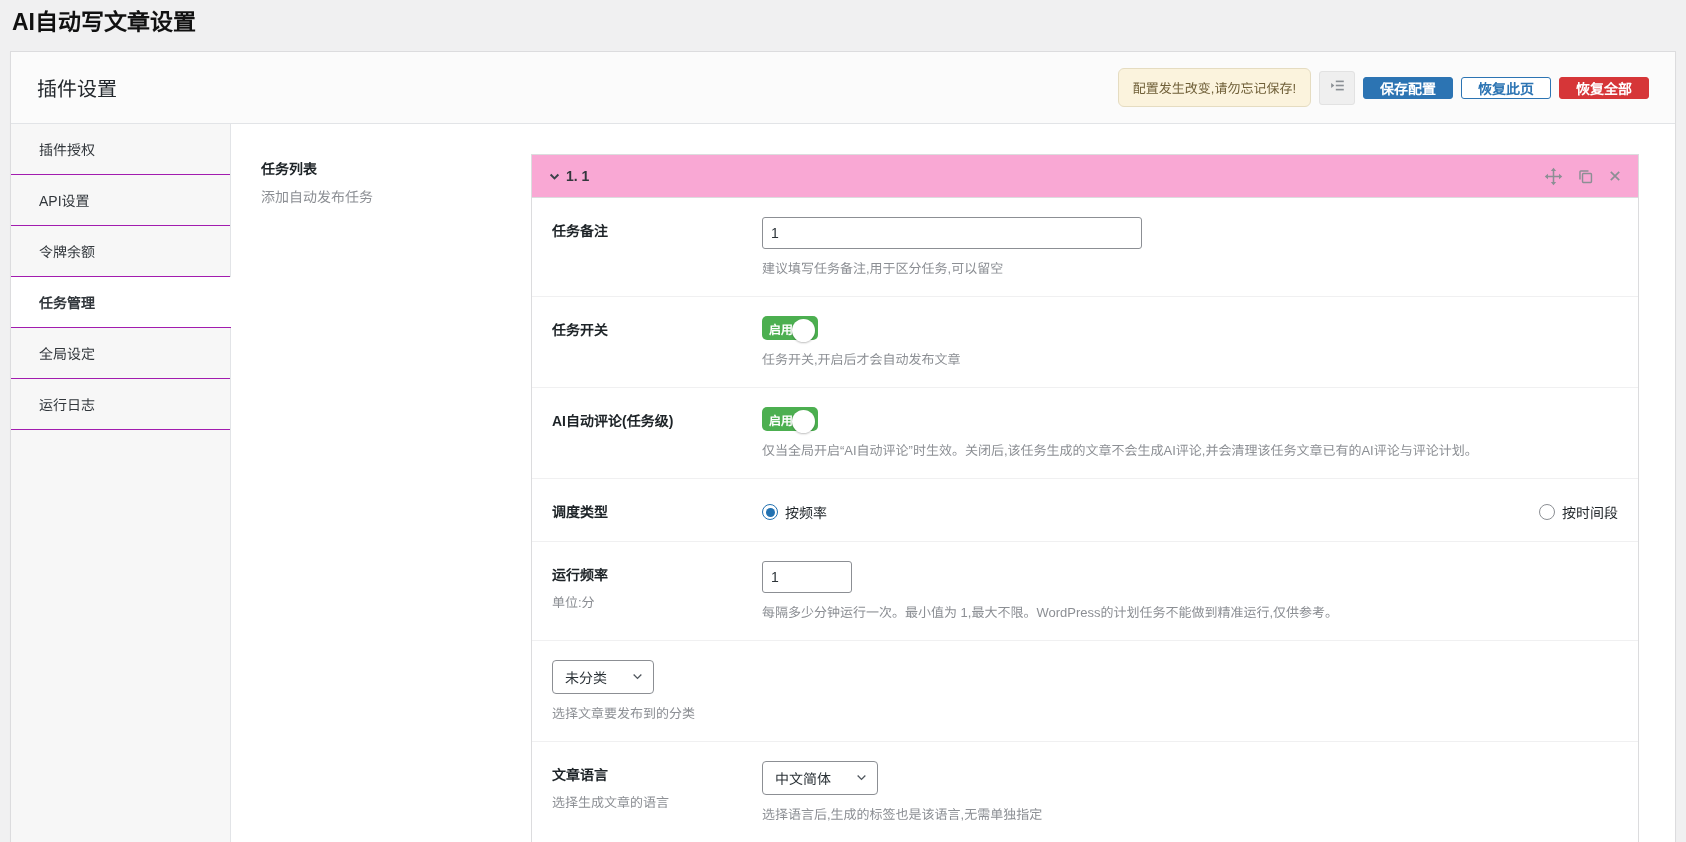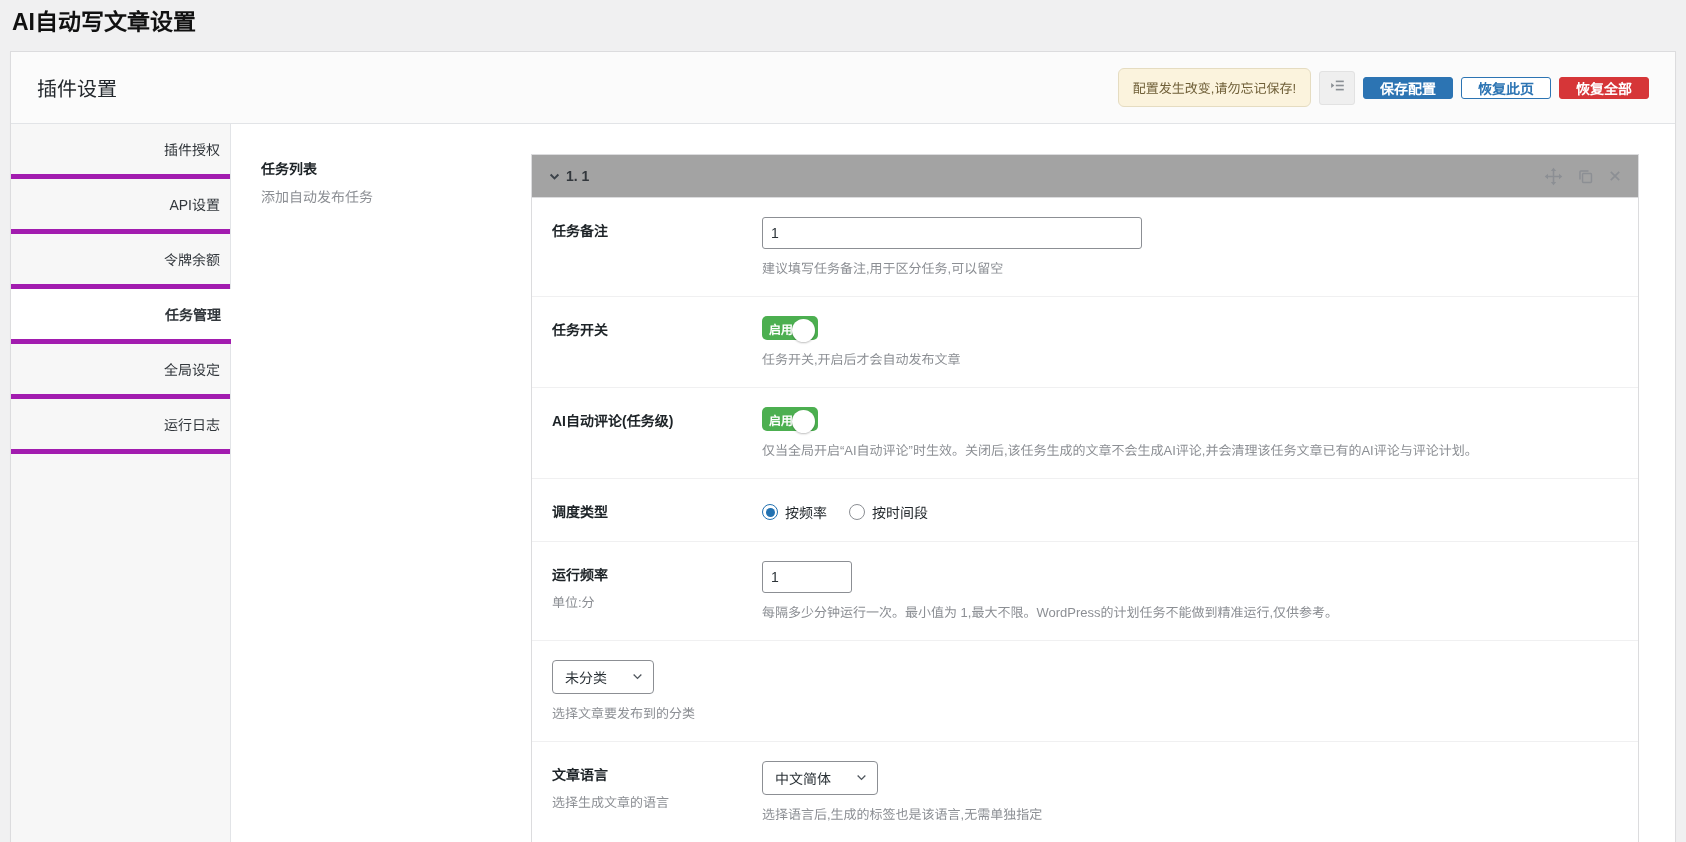--- a/index.html
+++ b/index.html
@@ -39,34 +39,34 @@
   }
   .btn-primary { background:#2c74b3; color:#fff; border-color:#2c74b3; }
   .btn-outline { background:#fff; color:#2c74b3; border-color:#2c74b3; }
   .btn-danger  { background:#d63638; color:#fff; border-color:#d63638; }
 
   
   .card-body { display:flex; flex:1; align-items:stretch; }
   .tabs { width:220px; flex:0 0 220px; border-right:1px solid #e2e4e7; background:#f7f7f7; }
   .tab {
     padding:15px 10px 15px 28px; font-size:14px; color:#32373c;
-    border-bottom:5px solid #a21caf; cursor:pointer; background:#f7f7f7;text-align:right;
+    border-bottom:1px solid #a21caf; cursor:pointer; background:#f7f7f7;
   }
   .tab.active { background:#fff; font-weight:bold; margin-right:-1px; }
 
   .content { flex:1; display:flex; padding:30px 36px 40px 30px; background:#fff; }
   .section-col { flex:0 0 270px; width:270px; padding-top:4px; }
   .section-title { font-size:14px; font-weight:bold; }
   .section-sub { font-size:14px; color:#8c8f94; margin-top:8px; }
 
   
   .panel { flex:1; border:1px solid #dcdcde; background:#fff; align-self:flex-start; width:100%; }
   .panel-header {
     display:flex; align-items:center; height:43px; padding:0 16px;
-    background:#a3a3a3; border-bottom:1px solid #dcdcde;
+    background:#f9a8d4; border-bottom:1px solid #dcdcde;
   }
   .panel-caret { display:flex; align-items:center; margin-right:5px; cursor:pointer; }
   .panel-title { font-size:14px; font-weight:bold; color:#32373c; }
   .panel-tools { margin-left:auto; display:flex; align-items:center; gap:14px; }
   .panel-tools .tool { display:flex; align-items:center; cursor:pointer; }
 
   .row { display:flex; padding:19px 20px; border-bottom:1px solid #f0f0f1; }
   .row:last-child { border-bottom:none; }
   .row-label { flex:0 0 210px; width:210px; padding-top:3px; }
   .row-label .lbl { font-size:14px; font-weight:bold; color:#1d2327; }
@@ -84,21 +84,21 @@
   .toggle {
     width:56px; height:24px; background:#4caf50; border-radius:5px;
     position:relative; display:inline-flex; align-items:center; cursor:pointer;
   }
   .toggle .t-label { color:#fff; font-size:12px; font-weight:bold; margin-left:7px; }
   .toggle .knob {
     position:absolute; right:3px; top:3px; width:23px; height:23px;
     background:#fff; border-radius:50%; box-shadow:0 1px 2px rgba(0,0,0,.25);
   }
 
-  .radio-group { display:flex; align-items:center; gap:22px; padding-top:4px; }
+  .radio-group { display:flex; align-items:center; gap:22px; padding-top:4px;justify-content:space-between; }
   .radio-option { display:inline-flex; align-items:center; gap:7px; font-size:14px; cursor:pointer; }
   .radio { width:16px; height:16px; border-radius:50%; border:1px solid #8c8f94; background:#fff;
            display:inline-flex; align-items:center; justify-content:center; }
   .radio.checked { border-color:#2271b1; }
   .radio.checked .dot { width:9px; height:9px; border-radius:50%; background:#2271b1; }
 
   .select {
     display:inline-flex; align-items:center; gap:25px; min-height:34px;
     border:1px solid #8c8f94; border-radius:4px; padding:5px 10px 5px 12px;
     font-size:14px; background:#fff; cursor:pointer; color:#2c3338;

